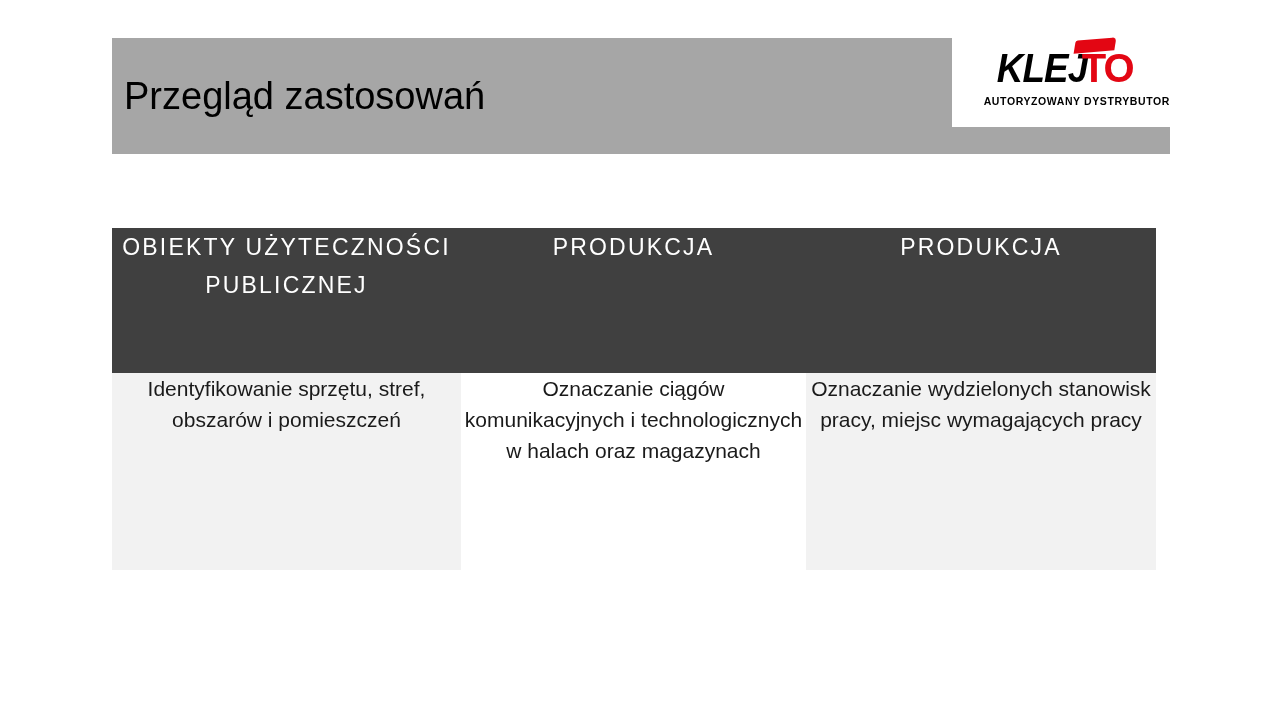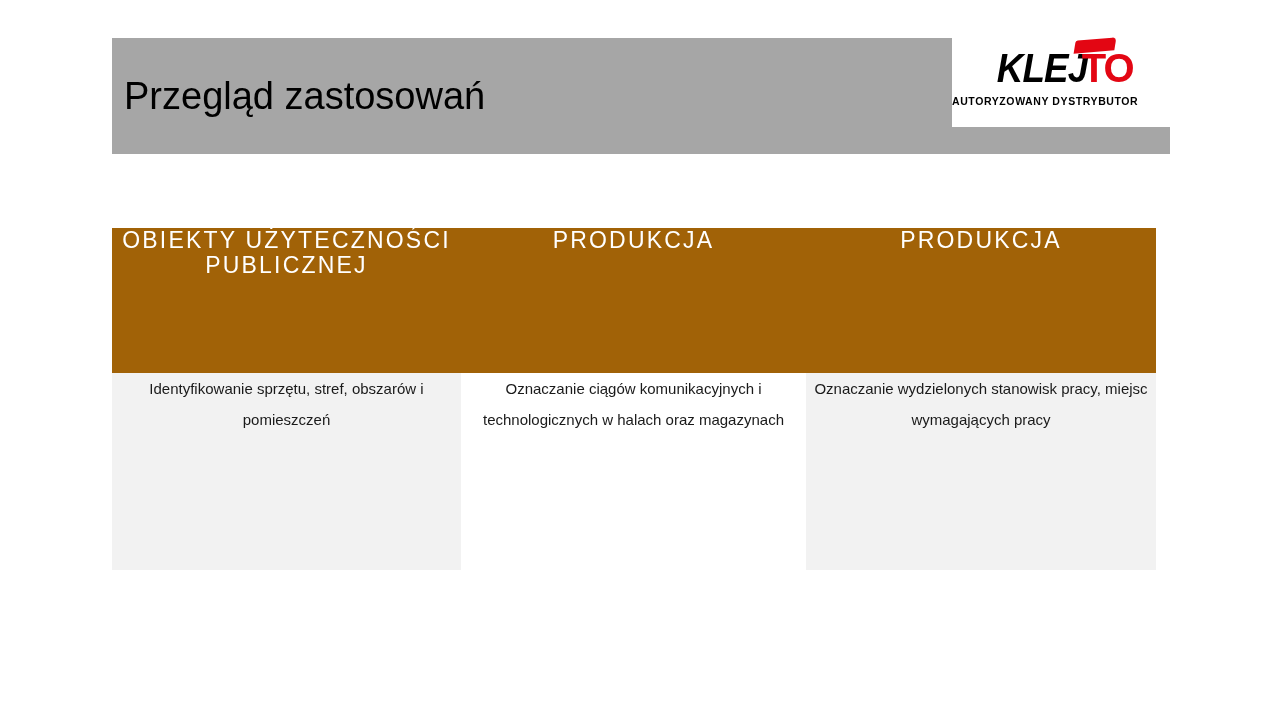--- a/index.html
+++ b/index.html
@@ -112,21 +112,21 @@
     background: #e30613;
     transform: skewX(-14deg) rotate(-5deg);
     border-radius: 2px 4px 0 0;
     z-index: 1;
   }
   .logo-tagline {
     position: absolute;
     left: 0;
     top: 62px;
     width: 218px;
-    text-align: left;
+    text-align: right;
     font-family: "Liberation Sans", sans-serif;
     font-size: 10.5px;
     font-weight: 700;
     letter-spacing: 0.6px;
     color: #000000;
   }
 
   
   .table-wrap {
     position: absolute;
@@ -144,35 +144,35 @@
     padding: 0;
     vertical-align: top;
     border: 0;
   }
   .col-a { width: 349px; }
   .col-b { width: 345px; }
   .col-c { width: 350px; }
 
   .hdr-cell {
     height: 145px;
-    background: #a16207;
+    background: #404040;
     color: #ffffff;
     font-size: 23px;
     font-weight: 400;
     letter-spacing: 2.2px;
-    line-height: 25px;
+    line-height: 38px;
     text-align: center;
     vertical-align: top;
     padding-top: 19px;
     box-sizing: border-box;
   }
 
   .body-cell {
     height: 197px;
-    font-size: 15px;
+    font-size: 21px;
     line-height: 31px;
     color: #1a1a1a;
     text-align: center;
     vertical-align: top;
     padding: 13px 16px 0 16px;
     box-sizing: border-box;
   }
   .cell-shaded { background: #f2f2f2; }
   .cell-plain  { background: #ffffff; }
 </style>

